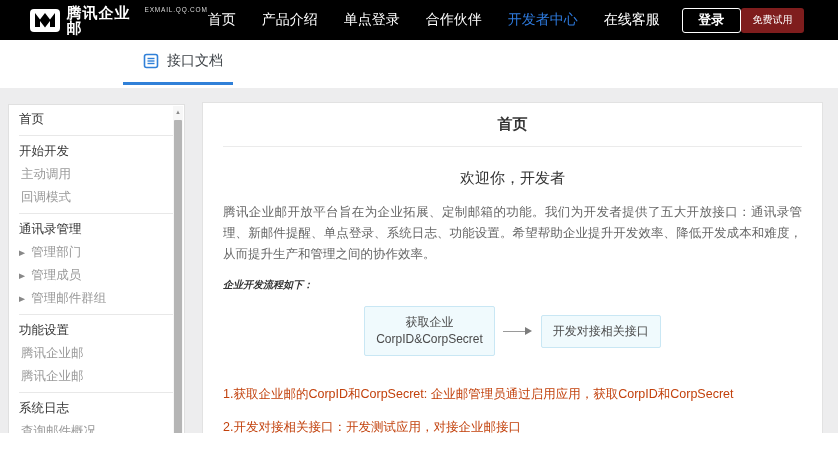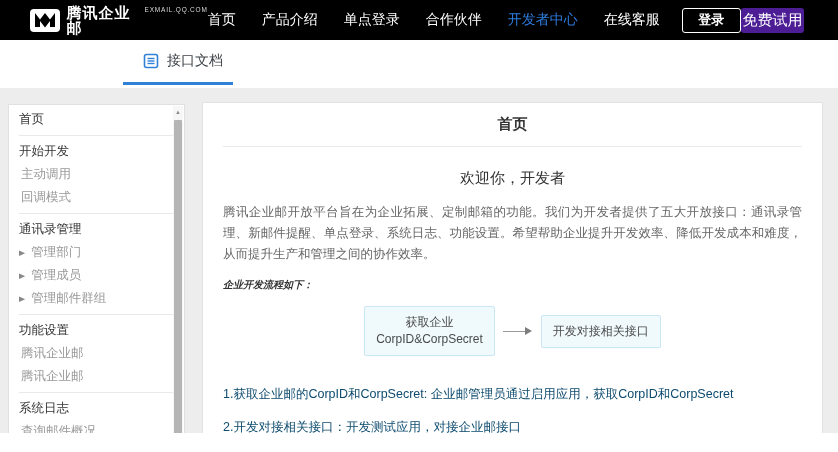--- a/index.html
+++ b/index.html
@@ -15,22 +15,22 @@
                 display:flex; align-items:center; justify-content:center; }
   .logo-text { display:flex; flex-direction:row; line-height:1; }
   .logo-title { color:#fff; font-size:15px; font-weight:bold; letter-spacing:1px; }
   .logo-sub { color:#d8d8d8; font-size:6.5px; letter-spacing:0.8px; margin-top:2px; }
   .nav { margin-left:auto; display:flex; align-items:center; gap:26px; }
   .nav-item { color:#fff; font-size:14px; cursor:pointer; white-space:nowrap; }
   .nav-item.active { color:#2e7bdf; }
   .btn-login { margin-left:22px; width:60px; height:25px; background:transparent;
                border:1px solid #fff; border-radius:3px; color:#fff; font-size:13px;
                display:flex; align-items:center; justify-content:center; cursor:pointer;font-weight:bold; }
-  .btn-trial { width:64px; height:25px; background:#4c1d95;
-               border:none; border-radius:3px; color:#fff; font-size:15px;
+  .btn-trial { width:64px; height:25px; background:#7f1d1d;
+               border:none; border-radius:3px; color:#fff; font-size:10px;
                display:flex; align-items:center; justify-content:center; cursor:pointer; }
 
   
   .tabbar { position:absolute; left:0; top:40px; width:838px; height:48px; background:#fff; }
   .tab { position:absolute; left:143px; top:12px; display:flex; align-items:center; gap:8px; cursor:pointer; }
   .tab-label { font-size:14px; color:#3c4146; }
   .tab-underline { position:absolute; left:123px; bottom:3px; width:110px; height:3px; background:#3080d8; }
 
   
   .content { position:absolute; left:0; top:88px; width:838px; height:345px;
@@ -62,21 +62,21 @@
   .welcome { margin-top:22px; text-align:center; font-size:15px; color:#333; }
   .intro { margin-top:14px; font-size:12.5px; color:#666; line-height:21px; text-align:justify; }
   .process-heading { margin-top:13px; font-size:10px; font-weight:bold; color:#333;font-style:italic; }
   .flow { margin-top:14px; display:flex; align-items:center; justify-content:center; }
   .flow-box { background:#f0fafd; border:1px solid #c9e7f4; border-radius:2px;
               text-align:center; font-size:12px; color:#4a4a4a; line-height:17px; padding:7px 11px; }
   .flow-arrow { width:46px; display:flex; align-items:center; justify-content:center; }
   .arrow-line { width:22px; height:1px; background:#9a9a9a; }
   .arrow-head { width:0; height:0; border-left:7px solid #7d7d7d;
                 border-top:4px solid transparent; border-bottom:4px solid transparent; }
-  .step { font-size:12.5px; color:#0c4a6e; }
+  .step { font-size:12.5px; color:#c2410c; }
   .step-1 { margin-top:30px; }
   .step-2 { margin-top:16px; }
 </style>
 </head>
 <body>
 
 <div class="topbar">
   <div class="logo">
     <div class="logo-badge">
       <svg width="24" height="18" viewBox="0 0 24 18">

